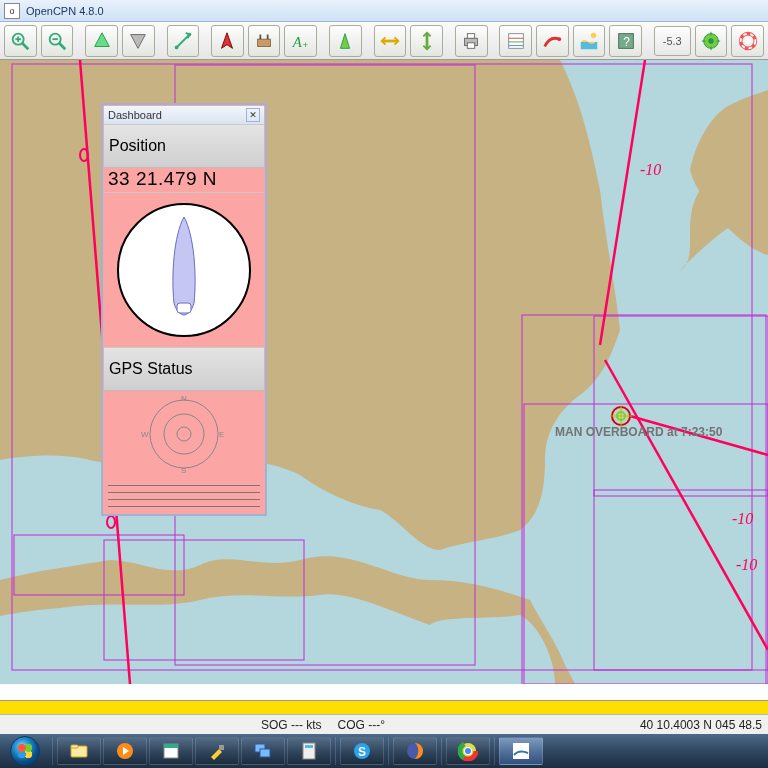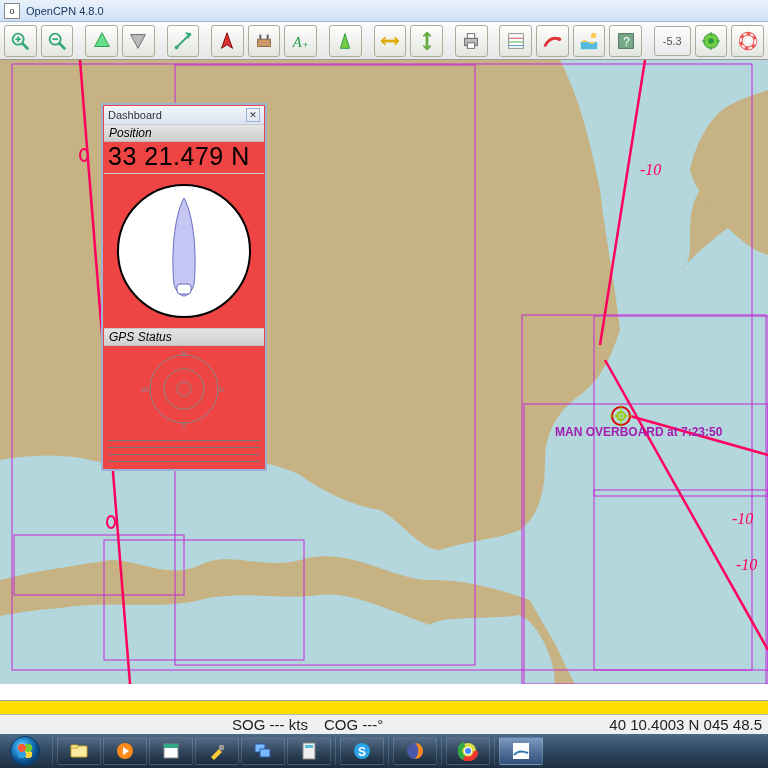--- a/index.html
+++ b/index.html
@@ -16,37 +16,37 @@
   .tsep { width: 4px; }
   .tlabel { width: 38px; height: 30px; background: linear-gradient(#fdfdfd,#e8e8e8); border:1px solid #a7ae9a; border-radius:3px; display:flex;align-items:center;justify-content:center; font-size:11px; color:#555; }
   
   .mapwrap { flex: 1; position: relative; overflow: hidden; }
   .map { position:absolute; inset:0; }
   .land { fill: #c6b283; }
   .water { fill: #b3d7dd; }
   .tracks line { stroke: #ff005e; stroke-width: 2.5; }
   .depthtxt { font: italic 16px Georgia, serif; fill: #ff005e; }
   .mob-target { position:absolute; width:22px; height:22px; left:610px; top:345px; }
-  .mob-label { position:absolute; left:555px; top:365px; font-weight:bold; color:#a21caf; font-size:12px; white-space:nowrap; }
+  .mob-label { position:absolute; left:555px; top:365px; font-weight:bold; color:#737373; font-size:12px; white-space:nowrap; }
   .yellowbar { position:absolute; left:0; right:0; bottom:0; height:14px; background:#ffde00; border-top:1px solid #9a9a9a; }
   
-  .dashboard { position:absolute; left:101px; top:43px; width:166px; background:#ef4444; border:2px solid #9bb4d6; padding:1px; }
+  .dashboard { position:absolute; left:101px; top:43px; width:166px; background:#fca5a5; border:2px solid #9bb4d6; padding:1px; }
   .dash-title { height:18px; background:linear-gradient(#f2f6fb,#d9e4f2); display:flex; align-items:center; padding:0 4px; font-size:11px; color:#333; }
   .dash-title .spacer { flex:1; }
   .dash-close { width:14px; height:14px; border:1px solid #9bb4d6; display:flex;align-items:center;justify-content:center; font-size:9px; cursor:pointer; }
   .dash-section { border-top:1px solid #c9c9c9; }
-  .dash-sechdr { background:linear-gradient(#e4e4e4,#cfcfcf); font-style:italic; padding:1px 5px; font-size:12px; border-bottom:1px solid #bdbdbd;}
+  .dash-sechdr { background:linear-gradient(#e4e4e4,#cfcfcf); padding:12px 5px; font-size:16px; border-bottom:1px solid #bdbdbd;}
   .dash-pos { padding:0 4px 2px 4px; }
-  .dash-pos .coord { font-size:25px; font-family:Arial; letter-spacing:0.5px; }
+  .dash-pos .coord { font-size:19px; font-family:Arial; letter-spacing:0.5px; }
   .compass-box { padding:2px 4px; display:flex; justify-content:center; }
   .gpsstatus-box { padding:2px 4px 6px 4px; display:flex; flex-direction:column; align-items:center; gap:4px; }
   .statlines { width:100%; }
   .statlines div { border-bottom:1px solid #777; height:7px; }
   
-  .statusbar { height:20px; background:#f0f0f0; border-top:1px solid #b6b6b6; display:flex; align-items:center; padding:0 6px; font-size:15px; color:#222; }
+  .statusbar { height:20px; background:#f0f0f0; border-top:1px solid #b6b6b6; display:flex; align-items:center; padding:0 6px; font-size:12px; color:#222; }
   .statusbar .sep { width:16px; }
   .statusbar .grow { flex:1; }
   
   .taskbar { height:34px; background:linear-gradient(#4e6a88,#2f4760 50%,#1c2e42); display:flex; align-items:center; padding:0 2px; gap:2px; }
   .start { width:46px; height:32px; display:flex; align-items:center; justify-content:center; }
   .start-orb { width:30px; height:30px; border-radius:50%; background:radial-gradient(circle at 40% 35%, #9fe3ff 0%, #2f9ee0 25%, #0a4e8a 60%, #063058 100%); border:1px solid #0a3a64; position:relative; }
   .start-orb::after {content:""; position:absolute; inset:6px; background:
     radial-gradient(circle at 30% 30%, #ff5b3a 0 25%, transparent 26%),
     radial-gradient(circle at 70% 30%, #6fcf2f 0 25%, transparent 26%),
     radial-gradient(circle at 30% 70%, #2f9ee0 0 25%, transparent 26%),

